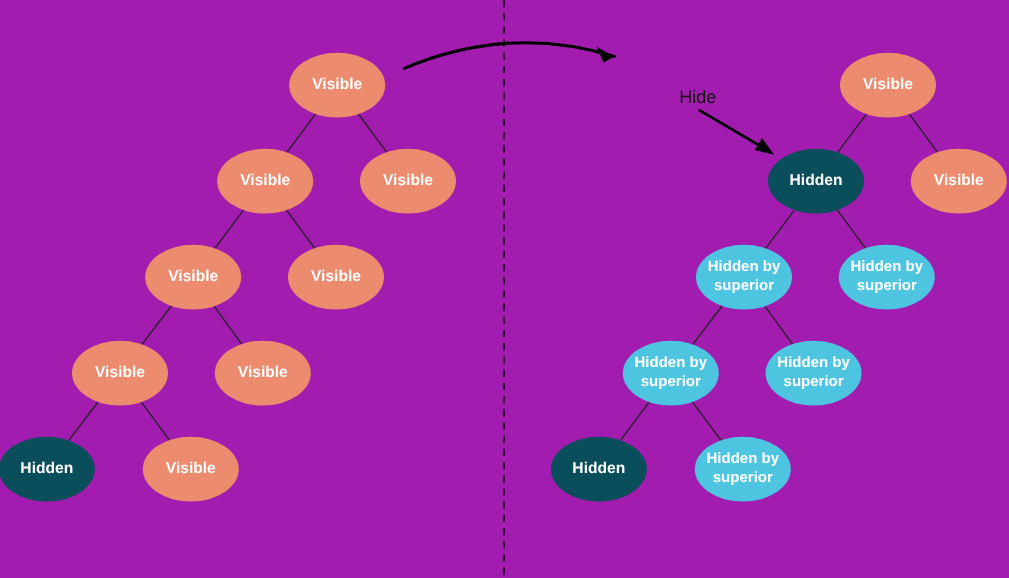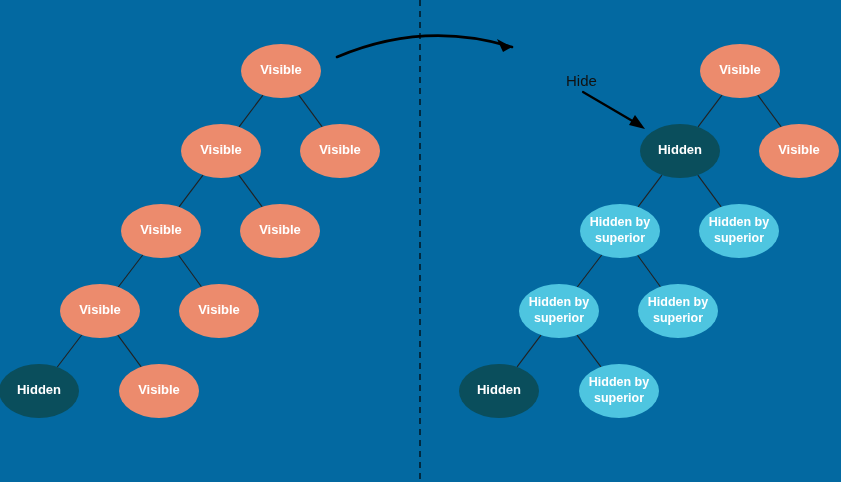--- a/index.html
+++ b/index.html
@@ -10,21 +10,21 @@
   body {
     width: 841px;
     height: 482px;
     font-family: "Liberation Sans", sans-serif;
     overflow: hidden;
   }
   #diagram-root {
     position: relative;
     width: 841px;
     height: 482px;
-    background: #0369a1;
+    background: #a21caf;
   }
   svg#tree-svg {
     display: block;
     width: 841px;
     height: 482px;
   }
   .node-label {
     font-family: "Liberation Sans", sans-serif;
     font-size: 13px;
     font-weight: bold;

